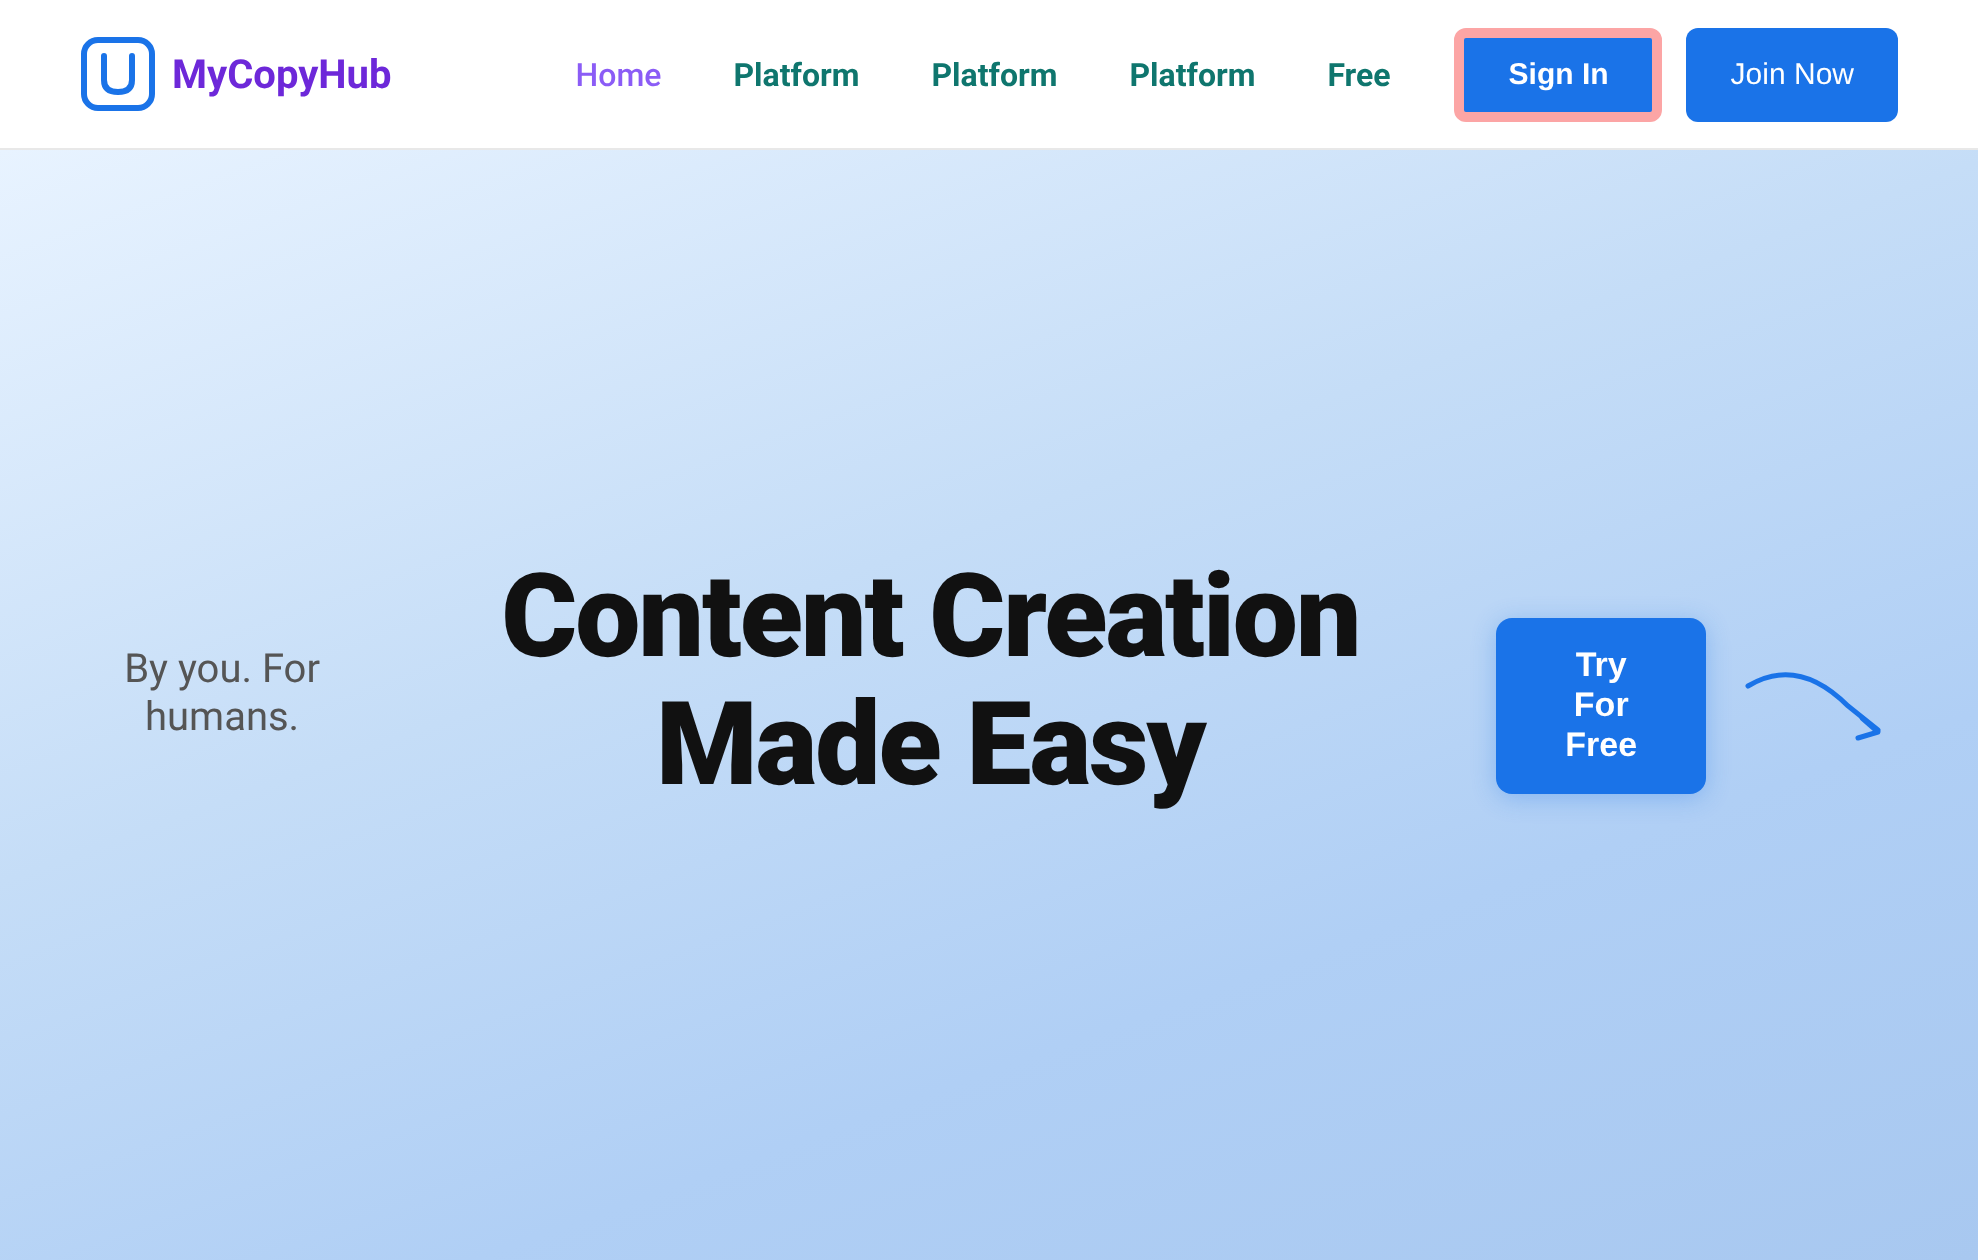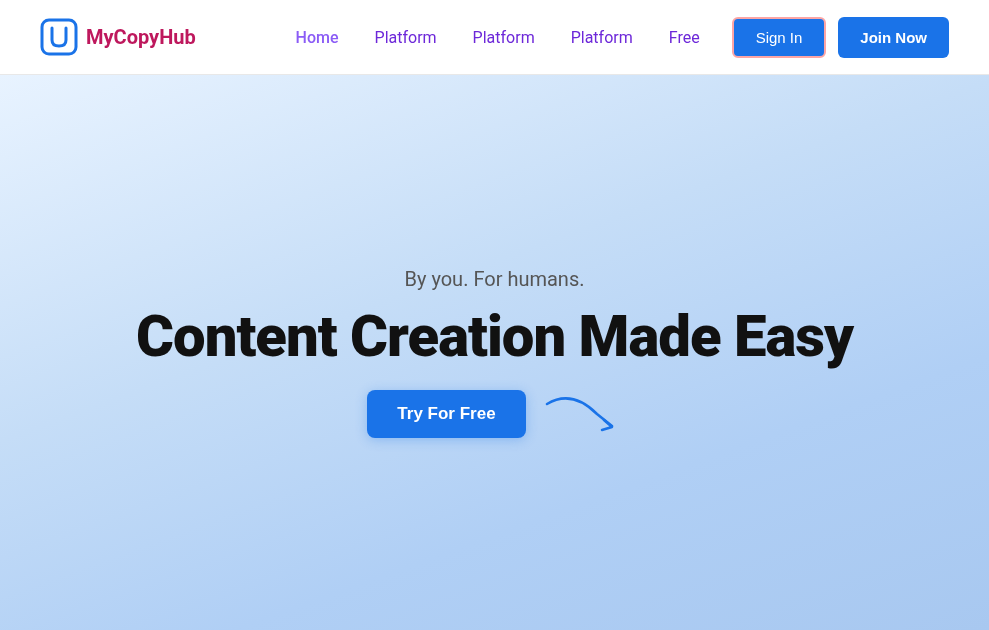--- a/index.html
+++ b/index.html
@@ -34,77 +34,77 @@
     }
 
     .logo-icon {
       width: 38px;
       height: 38px;
     }
 
     .logo-text {
       font-size: 20px;
       font-weight: 700;
-      color: #be185d;
+      color: #6d28d9;
     }
 
     .nav-links {
       display: flex;
       align-items: center;
       gap: 36px;
       list-style: none;
       margin-right: 32px;
     }
 
     .nav-links li a {
       text-decoration: none;
       font-size: 16px;
-      color: #6d28d9;
-      font-weight: 400;
+      color: #0f766e;
+      font-weight: 700;
     }
 
     .nav-links li a.active {
       color: #8b5cf6;
       font-weight: 500;
     }
 
     .nav-buttons {
       display: flex;
       gap: 12px;
     }
 
     .btn-signin {
       padding: 10px 22px;
-      border: 2px solid #fca5a5;
+      border: 5px solid #fca5a5;
       border-radius: 6px;
       background: #1a73e8;
       color: #fff;
       font-size: 15px;
-      font-weight: 400;
+      font-weight: 700;
       cursor: pointer;
     }
 
     .btn-join {
       padding: 10px 22px;
       border: none;
       border-radius: 6px;
       background: #1a73e8;
       color: #fff;
       font-size: 15px;
-      font-weight: 700;
+      font-weight: 400;
       cursor: pointer;
     }
 
     
     .hero {
       width: 100%;
       height: calc(630px - 75px);
       background: linear-gradient(160deg, #e8f3ff 0%, #c5ddf7 40%, #b0cff5 70%, #a8c8f0 100%);
       display: flex;
-      flex-direction: column;
+      flex-direction: row;
       align-items: center;
       justify-content: center;
       text-align: center;
       padding: 0 40px;
       position: relative;
     }
 
     .hero-tagline {
       font-size: 20px;
       color: #555;

